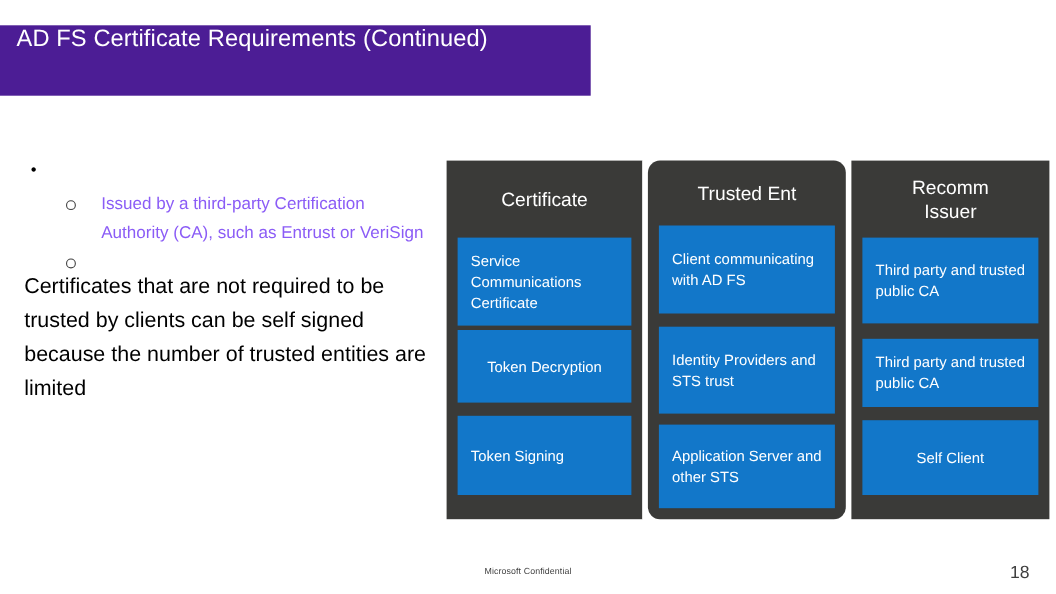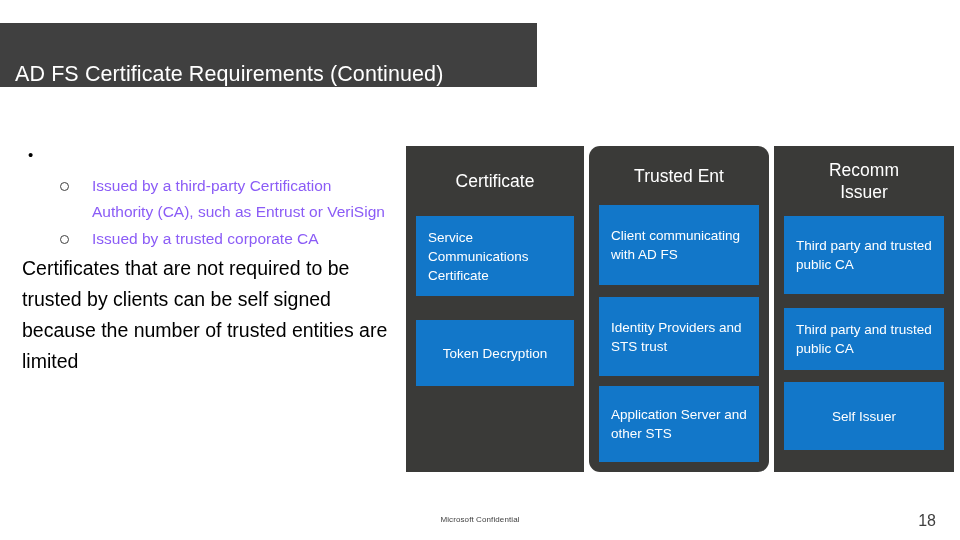--- a/index.html
+++ b/index.html
@@ -16,23 +16,23 @@
     color: #000000;
   }
 
   
   .title-banner {
     position: absolute;
     left: 0;
     top: 23px;
     width: 537px;
     height: 64px;
-    background: #404040;
-    display: flex;
-    align-items: flex-end;
+    background: #4c1d95;
+    display: flex;
+    align-items: flex-start;
   }
   .title-text {
     color: #ffffff;
     font-size: 21.5px;
     font-weight: 400;
     letter-spacing: 0.1px;
     padding-left: 15px;
     white-space: nowrap;
   }
 
@@ -152,21 +152,21 @@
     line-height: 19px;
   }
   .cell.center { justify-content: center; text-align: center; }
   .cell.left { justify-content: flex-start; text-align: left; }
 
   .r1 { height: 78px; }
   .r2 { height: 66px; }
   .r3 { height: 72px; }
 
   
-  .col-1 .r1 { height: 80px; margin-bottom: 24px; }
+  .col-1 .r1 { height: 80px; margin-bottom: 4px; }
   .col-1 .r2 { height: 66px; margin-bottom: 12px; }
   .col-1 .r3 { height: 72px; }
 
   .col-2 .r1 { height: 80px; margin-bottom: 12px; }
   .col-2 .r2 { height: 79px; margin-bottom: 10px; }
   .col-2 .r3 { height: 76px; }
 
   .col-3 .r1 { height: 78px; margin-bottom: 14px; }
   .col-3 .r2 { height: 62px; margin-bottom: 12px; }
   .col-3 .r3 { height: 68px; }
@@ -207,33 +207,33 @@
     <div class="subbullet-row">
       <span class="subbullet-marker">
           <i></i>
         </span>
       <span class="subbullet-text">Issued by a third-party Certification Authority (CA), such as Entrust or VeriSign</span>
     </div>
     <div class="subbullet-row">
       <span class="subbullet-marker">
           <i></i>
         </span>
-      <span class="subbullet-text">Issued by a trusted corporate CA</span>
     </div>
   </div>
 
   <div class="closing-para">Certificates that are not required to be trusted by clients can be self signed because the number of trusted entities are limited</div>
 </div>
 
 <div class="table-wrap">
 
   <div class="table-col col-1">
     <div class="head-cell">Certificate</div>
     <div class="cell r1 left">Service Communications Certificate</div>
     <div class="cell r2 center">Token Decryption</div>
+    <div class="cell r3 left">Token Signing</div>
   </div>
 
   <div class="col-gap"></div>
 
   <div class="table-col col-2">
     <div class="head-cell">Trusted Ent</div>
     <div class="cell r1 left">Client communicating with AD FS</div>
     <div class="cell r2 left">Identity Providers and STS trust</div>
     <div class="cell r3 left">Application Server and other STS</div>
   </div>
@@ -242,19 +242,19 @@
 
   <div class="table-col col-3">
     <div class="head-cell">
       <span>
         <span>Recomm</span><br>
         <span>Issuer</span>
       </span>
     </div>
     <div class="cell r1 left">Third party and trusted public CA</div>
     <div class="cell r2 left">Third party and trusted public CA</div>
-    <div class="cell r3 center">Self Issuer</div>
+    <div class="cell r3 center">Self Client</div>
   </div>
 
 </div>
 
 <div class="footer-note">Microsoft Confidential</div>
 <div class="page-number">18</div>
 
 </body></html>

